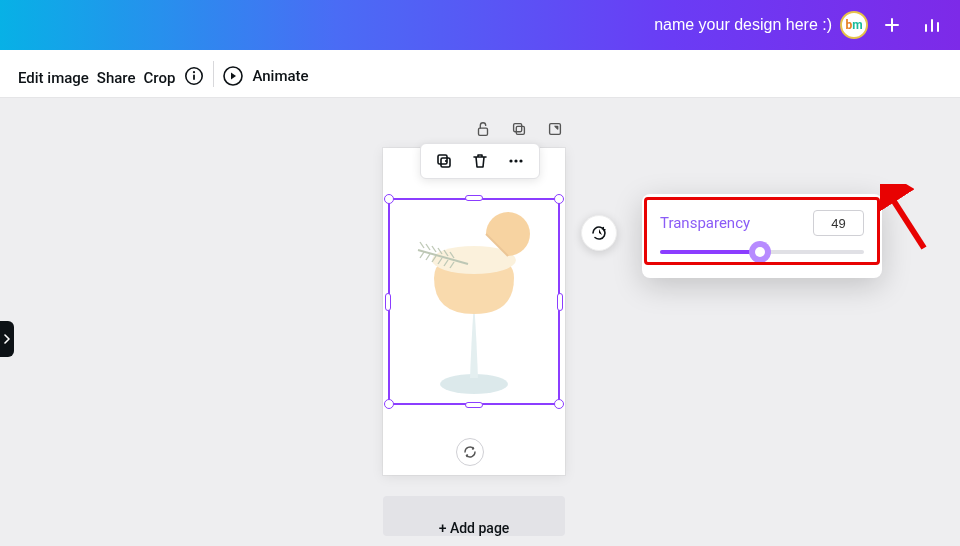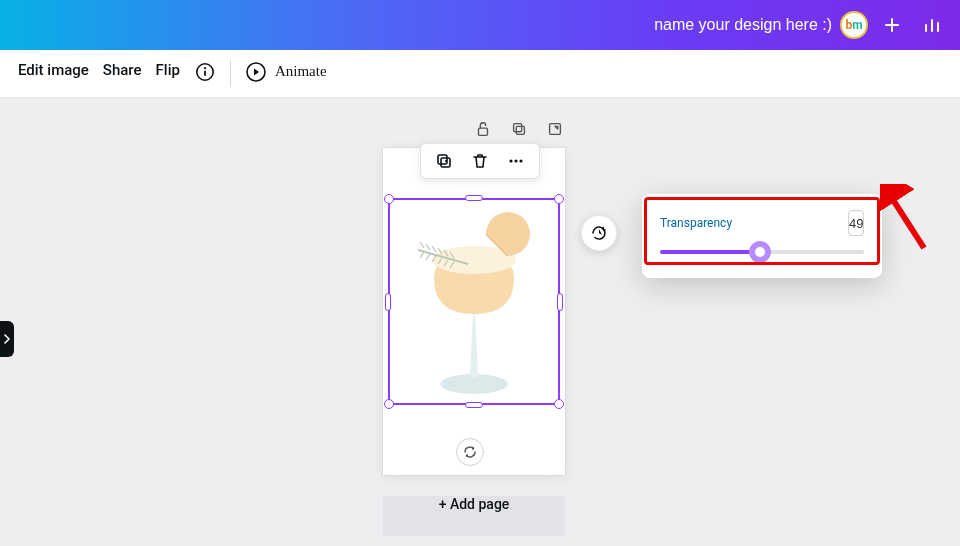--- a/index.html
+++ b/index.html
@@ -10,26 +10,26 @@
 .title-input { background: transparent; border: none; color: #fff; font-size: 16px; font-weight: 500; width: 180px; text-align: right; outline: none; }
 .title-input::placeholder { color: #fff; }
 .bm-badge { width: 28px; height: 28px; border-radius: 50%; background: #fff; border: 2px solid #e6c24a; display: flex; align-items: center; justify-content: center; font-size: 12px; font-weight: 700; }
 .bm-badge .b { color: #e67e22; }
 .bm-badge .m { color: #1abc9c; }
 .hdr-icon-btn { width: 32px; height: 32px; display: flex; align-items: center; justify-content: center; color: #fff; cursor: pointer; }
 .share-btn { background: #fff; border-radius: 6px; padding: 8px 14px; display: flex; align-items: center; gap: 6px; font-size: 14px; font-weight: 500; color: #0d1216; cursor: pointer; }
 
 
 .toolbar { height: 48px; background: #fff; border-bottom: 1px solid #e5e5e7; display: flex; align-items: center; padding: 0 18px; gap: 18px; }
-.toolbar .left { display: flex; align-items: flex-start; gap: 14px; }
+.toolbar .left { display: flex; align-items: flex-end; gap: 8px; }
 .toolbar .right { margin-left: auto; display: flex; align-items: center; gap: 10px; }
 .tb-txt { font-size: 15px; font-weight: 500; color: #0d1216; cursor: pointer; }
 .tb-icon { width: 22px; height: 22px; display: flex; align-items: center; justify-content: center; cursor: pointer; color: #0d1216; }
 .tb-sep { width: 1px; height: 26px; background: #d8d8db; }
-.animate-wrap { display: flex; align-items: center; gap: 8px; cursor: pointer; font-family: Liberation Serif, serif; }
+.animate-wrap { display: flex; align-items: center; gap: 8px; cursor: pointer; }
 .trans-btn { width: 34px; height: 34px; border-radius: 4px; background: #eceaec; display: flex; align-items: center; justify-content: center; cursor: pointer; }
 .checker { width: 20px; height: 20px; background-image:
   linear-gradient(45deg,#99a 25%,transparent 25%),
   linear-gradient(-45deg,#99a 25%,transparent 25%),
   linear-gradient(45deg,transparent 75%,#99a 75%),
   linear-gradient(-45deg,transparent 75%,#99a 75%);
   background-size:6px 6px;
   background-position:0 0,0 3px,3px -3px,-3px 0;
   background-color:#fff;
 }
@@ -57,27 +57,27 @@
 .sel-edge.l { left: -5px; top: 50%; width: 6px; height: 18px; transform: translateY(-50%); }
 .sel-edge.r { right: -5px; top: 50%; width: 6px; height: 18px; transform: translateY(-50%); }
 
 
 .rot-fab { position: absolute; left: 581px; top: 117px; width: 36px; height: 36px; background: #fff; border-radius: 50%; box-shadow: 0 2px 10px rgba(0,0,0,0.15); display: flex; align-items: center; justify-content: center; cursor: pointer; border:1px solid #eee; }
 
 
 .sync-fab { position: absolute; left: 456px; top: 340px; width: 28px; height: 28px; background: #fff; border-radius: 50%; border: 1px solid #d0d0d5; display: flex; align-items: center; justify-content: center; cursor: pointer; }
 
 
-.add-page { position: absolute; left: 383px; top: 398px; width: 182px; height: 40px; background: #e3e3e7; display: flex; align-items: flex-start; justify-content: center; border-radius: 4px; font-size: 14px; font-weight: 500; color: #0d1216; cursor: pointer; }
+.add-page { position: absolute; left: 383px; top: 398px; width: 182px; height: 40px; background: #e3e3e7; display: flex; align-items: flex-end; justify-content: center; border-radius: 4px; font-size: 14px; font-weight: 500; color: #0d1216; cursor: pointer; }
 
 
 .pop { position: absolute; left: 642px; top: 96px; width: 240px; background: #fff; border-radius: 8px; box-shadow: 0 8px 30px rgba(0,0,0,0.18); padding: 16px 18px 24px 18px; }
 .pop-row { display: flex; align-items: center; justify-content: space-between; margin-bottom: 14px; }
-.pop-lbl { font-size: 12px; color: #0369a1; }
-.pop-val { width: 16px; height: 26px; border: 1px solid #d0d0d5; border-radius: 4px; text-align: center; font-size: 13px; color: #333; }
+.pop-lbl { font-size: 15px; color: #8b5cf6; }
+.pop-val { width: 51px; height: 26px; border: 1px solid #d0d0d5; border-radius: 4px; text-align: center; font-size: 13px; color: #333; }
 .slider-track { position: relative; height: 4px; background: #e0e0e5; border-radius: 2px; }
 .slider-fill { position: absolute; left: 0; top: 0; height: 4px; background: #8b3dff; border-radius: 2px; width: 49%; }
 .slider-knob { position: absolute; top: 50%; left: 49%; transform: translate(-50%,-50%); width: 22px; height: 22px; border-radius: 50%; background: #b78bff; display:flex; align-items:center; justify-content:center; }
 .slider-knob::after { content:""; width:10px; height:10px; border-radius:50%; background:#fff; }
 
 
 .hl-box { position: absolute; left: 644px; top: 99px; width: 236px; height: 68px; border: 3px solid #e80202; border-radius: 4px; pointer-events: none; }
 .arrow { position: absolute; left: 880px; top: 86px; pointer-events: none; }
 
 
@@ -104,21 +104,21 @@
     <svg width="18" height="18" viewBox="0 0 18 18">
         <path d="M3 15V9M9 15V4M15 15V7" stroke="#fff" stroke-width="2" stroke-linecap="round"></path>
       </svg>
   </div>
 </div>
 
 <div class="toolbar">
   <div class="left">
     <span class="tb-txt">Edit image</span>
     <span class="tb-txt">Share</span>
-    <span class="tb-txt">Flip</span>
+    <span class="tb-txt">Crop</span>
     <span class="tb-icon">
       <svg width="20" height="20" viewBox="0 0 20 20">
           <circle cx="10" cy="10" r="8.2" stroke="#0d1216" stroke-width="1.6" fill="none"></circle>
           <circle cx="10" cy="6.2" r="1.1" fill="#0d1216"></circle>
           <rect x="9.1" y="8.5" width="1.8" height="5.5" rx="0.9" fill="#0d1216"></rect>
         </svg>
     </span>
     <span class="tb-sep"></span>
     <div class="animate-wrap">
       <svg width="22" height="22" viewBox="0 0 22 22">

